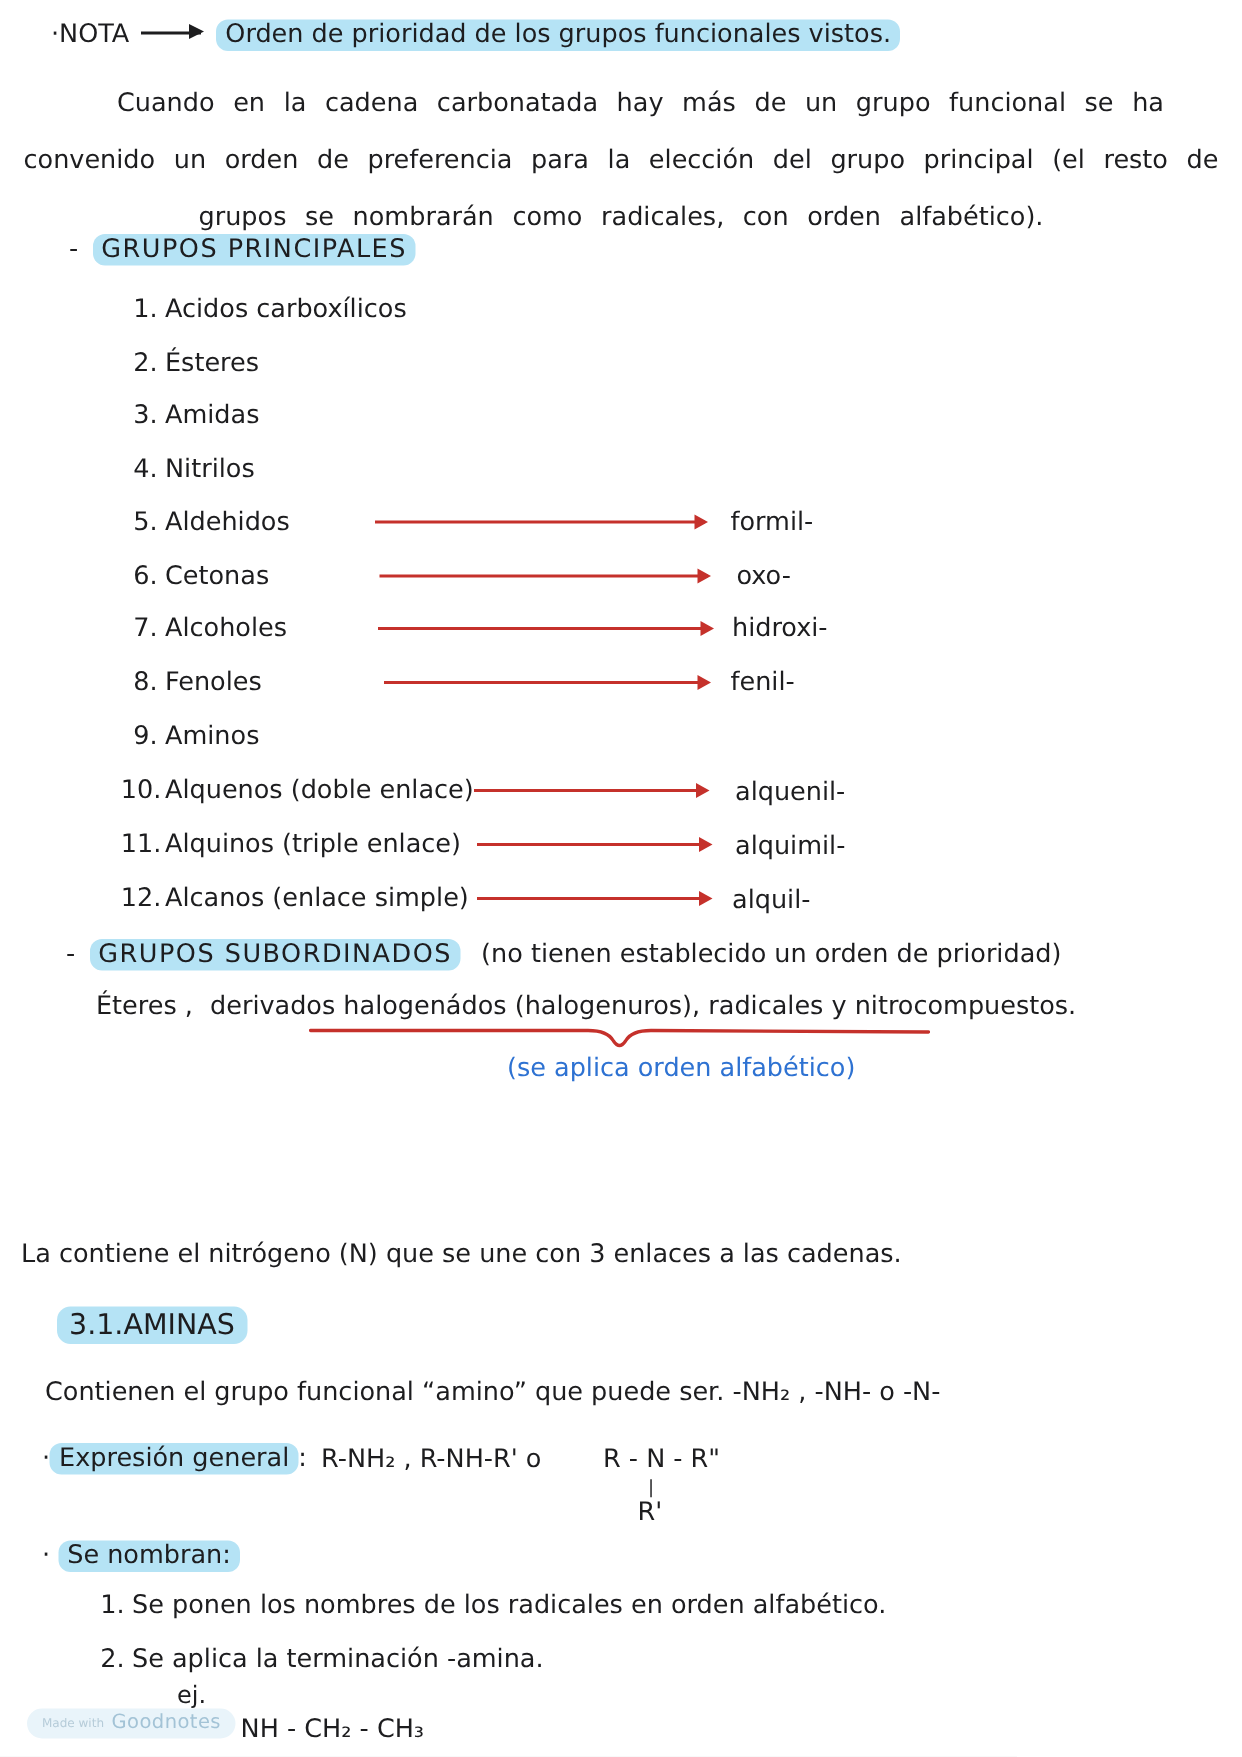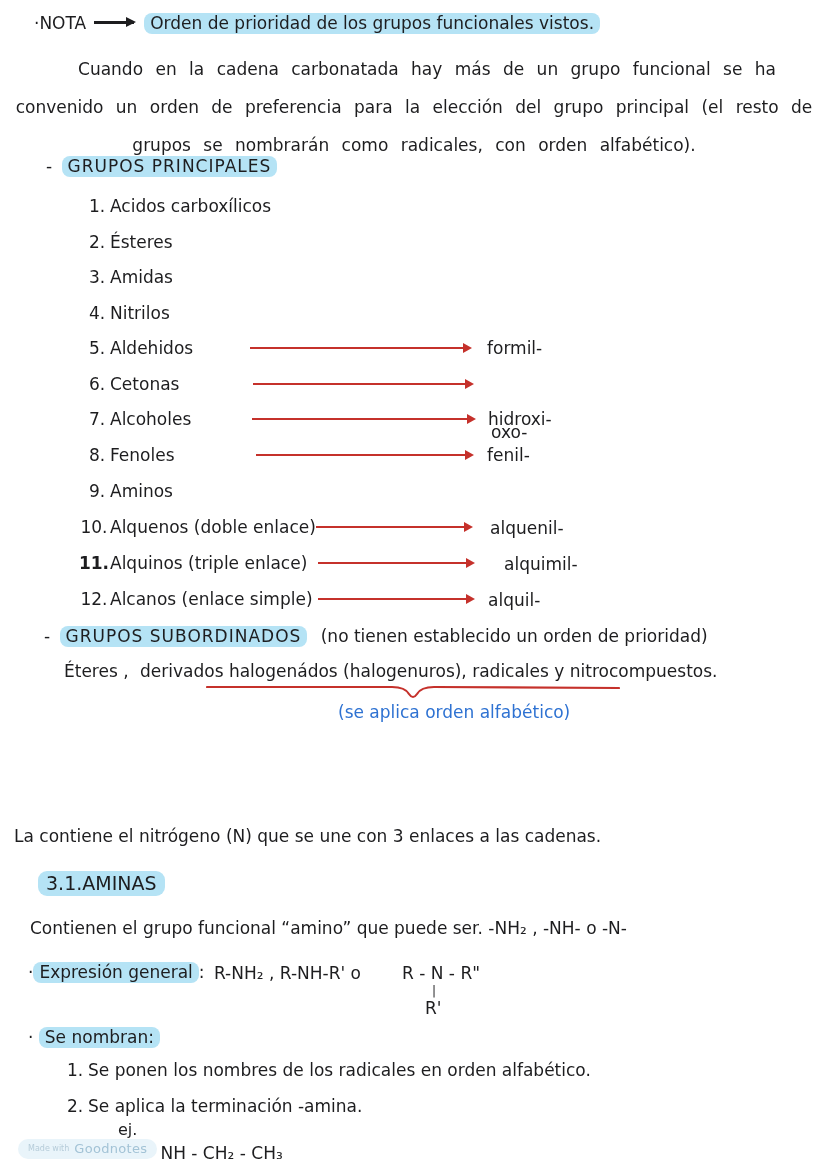--- a/index.html
+++ b/index.html
@@ -99,21 +99,21 @@
     <span>Aldehidos</span>
   </div>
   <div class="red-arrow" style="left:250px; top:347px; width:220px;"></div>
   <div class="abs" style="left:487px; top:338px;">formil-</div>
 
   <div class="list-row" style="left:84px; top:374px;">
     <span class="list-num">6.</span>
     <span>Cetonas</span>
   </div>
   <div class="red-arrow" style="left:253px; top:383px; width:219px;"></div>
-  <div class="abs" style="left:491px; top:374px;margin-top:48px;">oxo-</div>
+  <div class="abs" style="left:491px; top:374px;">oxo-</div>
 
   <div class="list-row" style="left:84px; top:409px;">
     <span class="list-num">7.</span>
     <span>Alcoholes</span>
   </div>
   <div class="red-arrow" style="left:252px; top:418px; width:222px;"></div>
   <div class="abs" style="left:488px; top:409px;">hidroxi-</div>
 
   <div class="list-row" style="left:84px; top:445px;">
     <span class="list-num">8.</span>
@@ -128,25 +128,25 @@
   </div>
 
   <div class="list-row" style="left:78px; top:517px;">
     <span class="list-num" style="min-width:32px;">10.</span>
     <span>Alquenos  (doble enlace)</span>
   </div>
   <div class="red-arrow" style="left:316px; top:526px; width:155px;"></div>
   <div class="abs" style="left:490px; top:518px;">alquenil-</div>
 
   <div class="list-row" style="left:78px; top:553px;">
-    <span class="list-num" style="min-width:32px;font-weight:bold;">11.</span>
+    <span class="list-num" style="min-width:32px;">11.</span>
     <span>Alquinos  (triple enlace)</span>
   </div>
   <div class="red-arrow" style="left:318px; top:562px; width:155px;"></div>
-  <div class="abs" style="left:504px; top:554px;">alquimil-</div>
+  <div class="abs" style="left:490px; top:554px;">alquimil-</div>
 
   <div class="list-row" style="left:78px; top:589px;">
     <span class="list-num" style="min-width:32px;">12.</span>
     <span>Alcanos  (enlace simple)</span>
   </div>
   <div class="red-arrow" style="left:318px; top:598px; width:155px;"></div>
   <div class="abs" style="left:488px; top:590px;">alquil-</div>
 
   <div class="abs" style="left:44px; top:626px;">
     <span>-</span>

